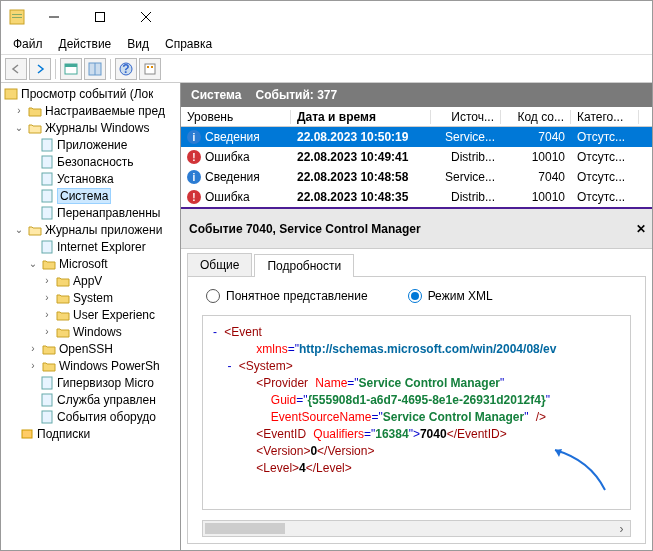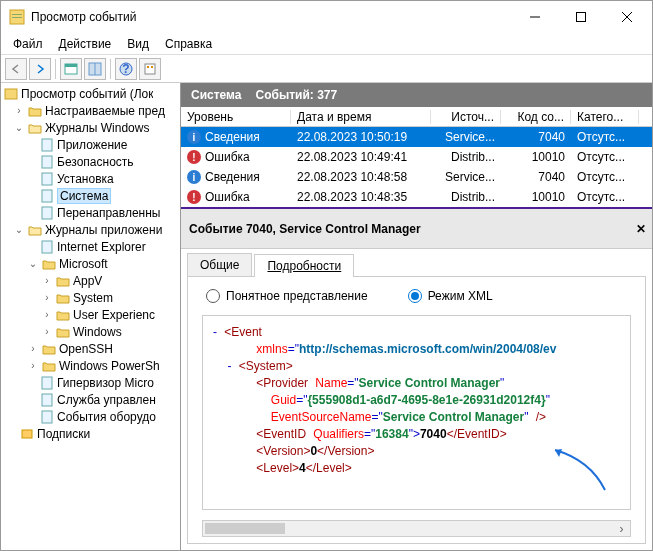--- a/index.html
+++ b/index.html
@@ -23,26 +23,26 @@
 .fld { fill:#f7d774; stroke:#c9a227; }
 .fldg { fill:#ffe9a8; stroke:#c9a227; }
 .right { flex:1; display:flex; flex-direction:column; overflow:hidden; }
 .header { background:#7a7a7a; color:#fff; height:24px; display:flex; align-items:center; padding:0 10px; gap:14px; font-weight:600; }
 .grid { border-bottom:2px solid #4c1d95; }
 .grid .hdr, .grid .row { display:flex; height:20px; align-items:center; }
 .grid .hdr { background:#fff; border-bottom:1px solid #ccc; }
 .grid .hdr > div { border-right:1px solid #e0e0e0; padding:0 6px; overflow:hidden; white-space:nowrap; text-overflow:ellipsis; }
 .grid .row > div { padding:0 6px; overflow:hidden; white-space:nowrap; text-overflow:ellipsis; }
 .grid .row.selrow { background:#0078d7; color:#fff; }
-.c0{width:110px;display:flex;align-items:center;gap:4px;} .c1{width:140px;} .c2{width:70px;text-align:right;} .c3{width:70px;text-align:right;} .c4{width:68px;}
+.c0{width:110px;display:flex;align-items:center;gap:4px;} .c1{width:140px;font-weight:bold;} .c2{width:70px;text-align:right;} .c3{width:70px;text-align:right;} .c4{width:68px;}
 .evtitle { background:#e8e8e8; height:40px; display:flex; align-items:center; padding:0 8px; border-bottom:1px solid #ccc; font-weight:600; position:relative; }
 .evtitle .close { position:absolute; right:6px; font-weight:bold; }
 .tabs { display:flex; padding:4px 6px 0 6px; background:#fff; }
 .tab { padding:4px 12px; border:1px solid #ccc; border-bottom:none; background:#f0f0f0; margin-right:2px; }
-.tab.active { background:#fff; position:relative; top:1px;text-decoration:underline; }
+.tab.active { background:#fff; position:relative; top:1px; }
 .tabbody { border:1px solid #ccc; margin:0 6px 6px 6px; flex:1; display:flex; flex-direction:column; overflow:hidden; }
 .radios { display:flex; gap:40px; padding:12px 18px; align-items:center; }
 .radio { display:flex; align-items:center; gap:6px; }
 .radio .circ { width:14px; height:14px; border:1px solid #555; border-radius:50%; display:flex; align-items:center; justify-content:center; }
 .radio.on .circ::after { content:""; width:8px; height:8px; background:#0078d7; border-radius:50%; }
 .radio.on .circ { border-color:#0078d7; }
 .xmlbox { margin:0 14px 10px 14px; border:1px solid #ccc; flex:1; overflow:hidden; padding:8px 10px; font-family:Consolas,monospace; font-size:12px; line-height:17px; white-space:pre; position:relative; }
 .xmlbox .m{color:#0000cc;} .xmlbox .t{color:#990000;} .xmlbox .a{color:#ff0000;} .xmlbox .v{color:#15803d;font-weight:bold;} .xmlbox .url{color:#0369a1;font-weight:bold;} .xmlbox .tx{color:#000;font-weight:bold;}
 .scrollh { height:17px; background:#f0f0f0; border:1px solid #ccc; margin:0 14px 6px 14px; position:relative; }
 .scrollh .thumb { position:absolute; left:2px; top:2px; height:11px; width:80px; background:#cdcdcd; }
@@ -54,21 +54,20 @@
 </style>
 </head>
 <body>
 
 <div class="titlebar">
   <span class="icon"><svg width="16" height="16">
         <rect x="1" y="1" width="14" height="14" fill="#f7d774" stroke="#c9a227"></rect>
         <rect x="3" y="5" width="10" height="1" fill="#8a6"></rect>
         <rect x="3" y="8" width="10" height="1" fill="#8a6"></rect>
       </svg></span>
-  <span class="title">Просмотр событий</span>
   <div class="wbtn">
       <svg width="10" height="10">
         <line x1="0" y1="5" x2="10" y2="5" stroke="#000"></line>
       </svg>
     </div>
   <div class="wbtn">
       <svg width="10" height="10">
         <rect x="0.5" y="0.5" width="9" height="9" fill="none" stroke="#000"></rect>
       </svg>
     </div>

